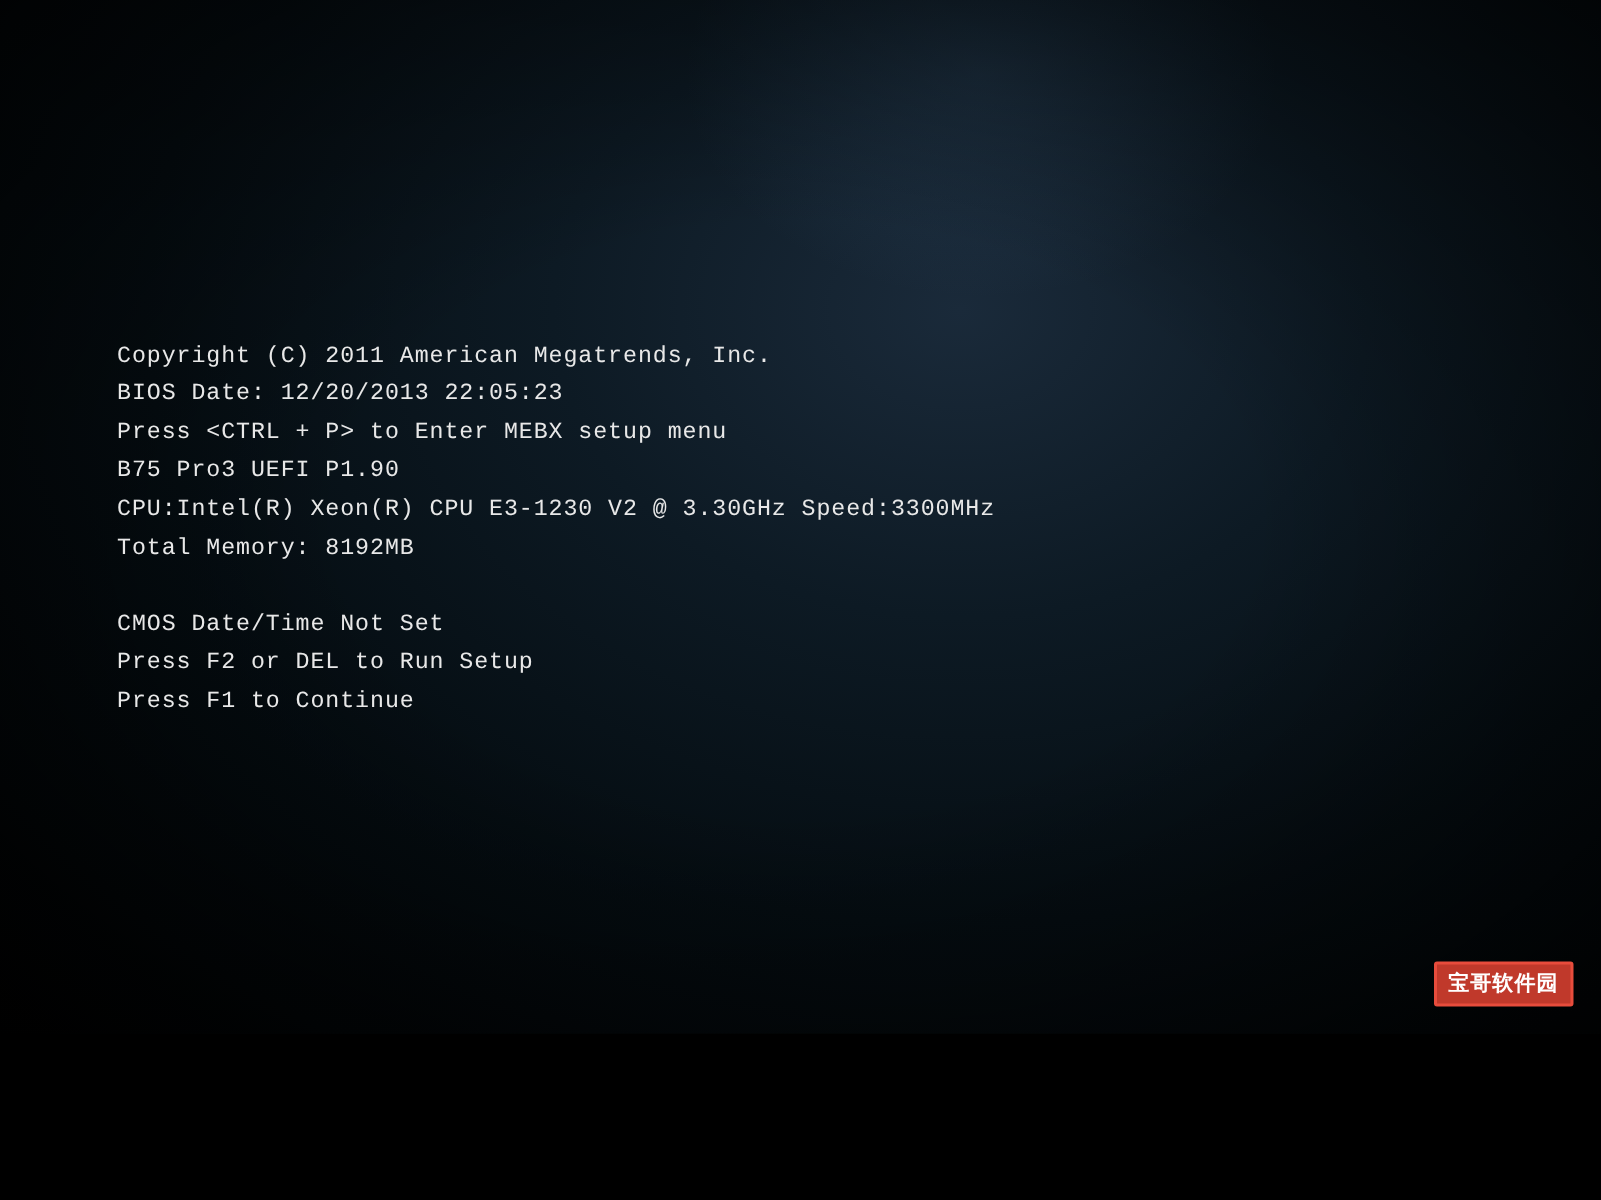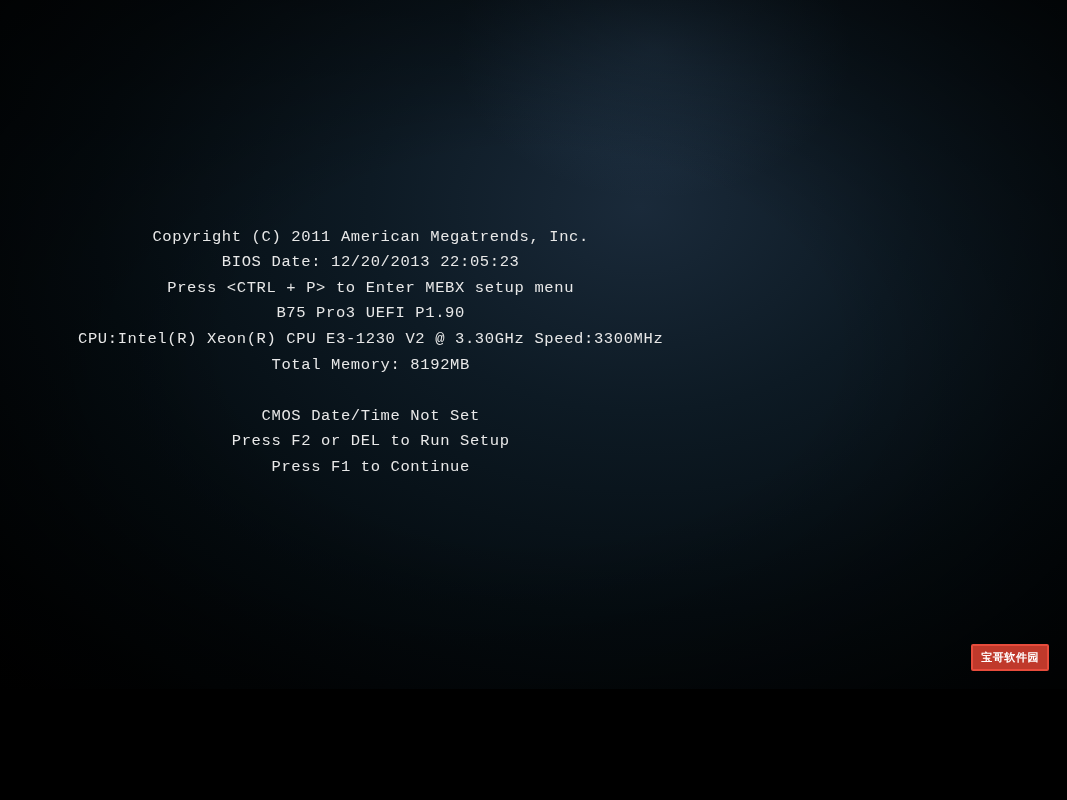--- a/index.html
+++ b/index.html
@@ -15,21 +15,20 @@
       background: #000;
       position: relative;
     }
 
     .screen {
       width: 1067px;
       height: 689px;
       position: relative;
       background: radial-gradient(ellipse at 60% 30%, #1a2a3a 0%, #0d1a24 30%, #050d12 60%, #000 100%);
       overflow: hidden;
-      text-align: center;
     }
 
     
     .screen::before {
       content: '';
       position: absolute;
       top: -100px;
       left: 50%;
       transform: translateX(-20%);
       width: 400px;
@@ -72,21 +71,21 @@
 
     
     .watermark {
       position: absolute;
       bottom: 18px;
       right: 18px;
       background: #c0392b;
       border: 2px solid #e74c3c;
       color: #fff;
       font-family: '宋体', SimSun, serif;
-      font-size: 11px;
+      font-size: 14px;
       font-weight: bold;
       padding: 4px 8px;
       z-index: 10;
       border-radius: 2px;
       letter-spacing: 0.05em;
     }
   </style>
 </head>
 <body>
 

